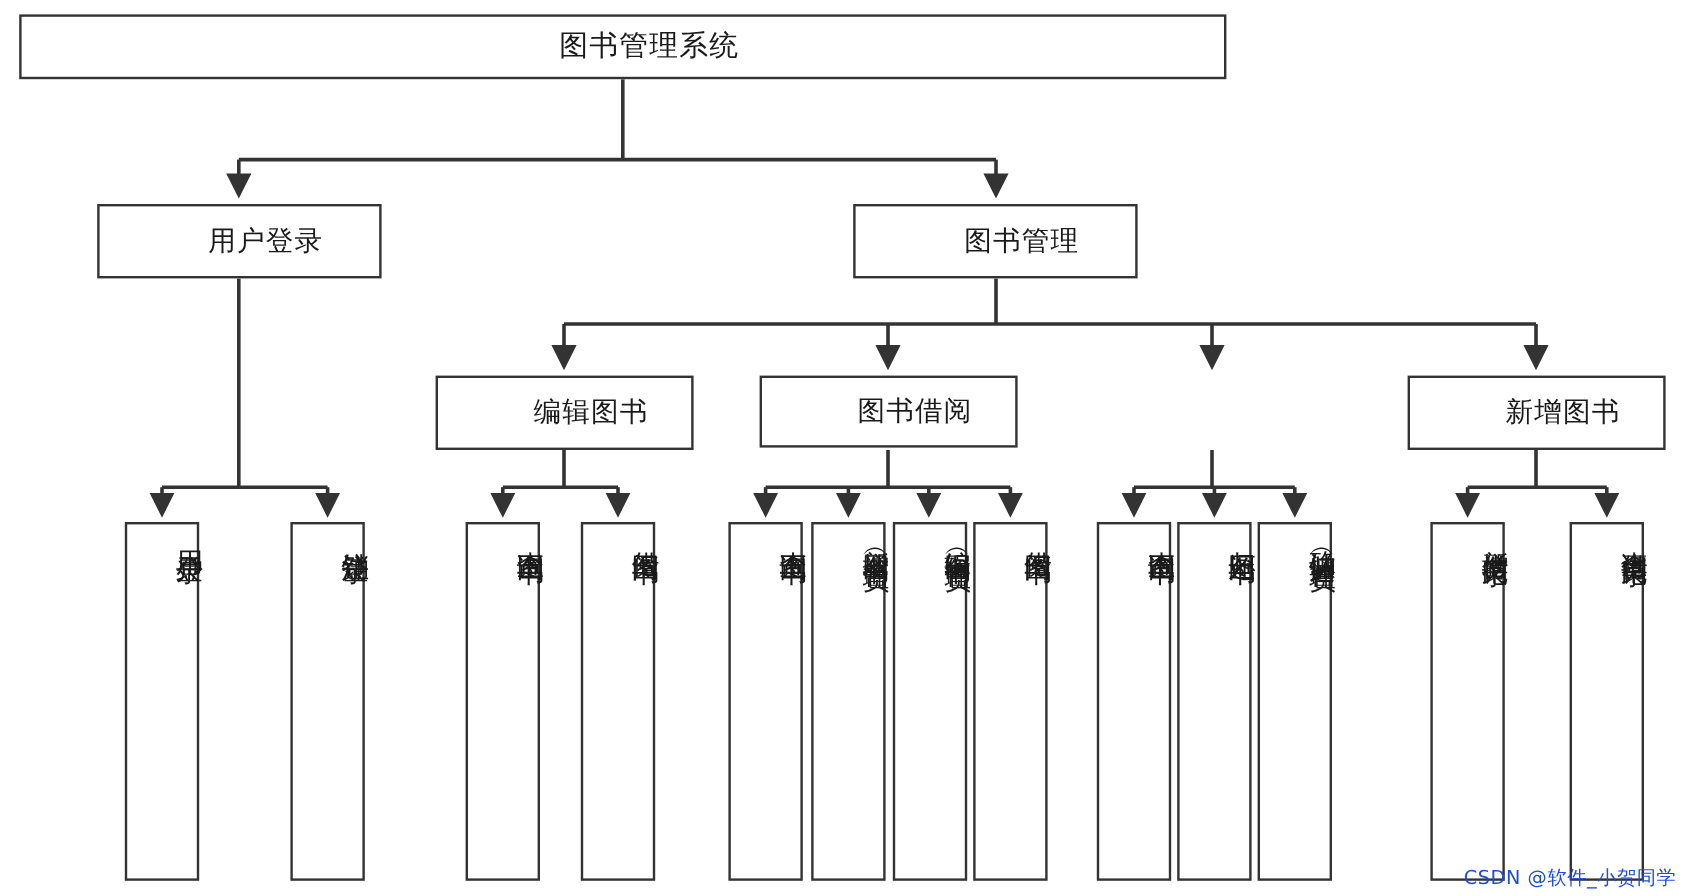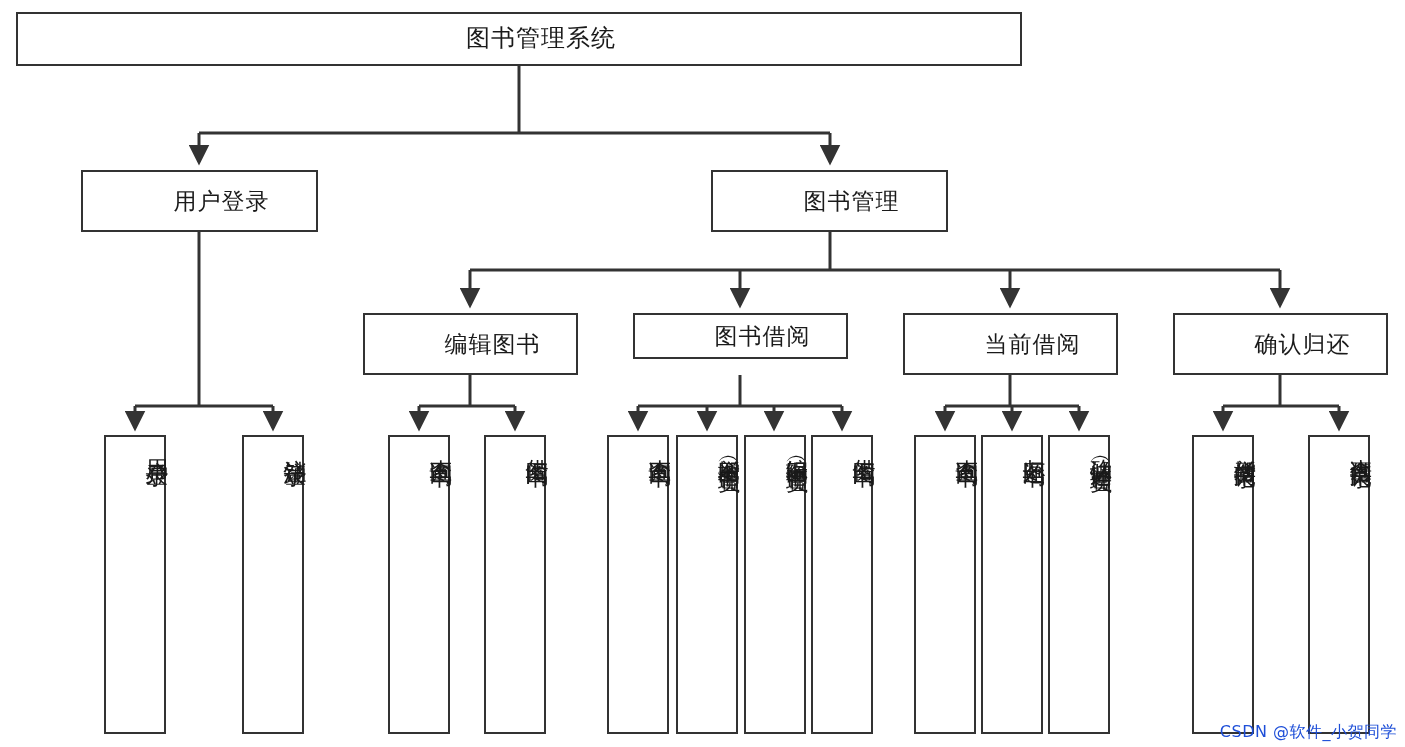--- a/index.html
+++ b/index.html
@@ -138,28 +138,25 @@
   <div class="node horiz" style="left:81px; top:170px; width:237px; height:62px;">
     <span class="label">用户登录</span>
   </div>
   <div class="node horiz" style="left:711px; top:170px; width:237px; height:62px;">
     <span class="label">图书管理</span>
   </div>
 
   <div class="node horiz" style="left:363px; top:313px; width:215px; height:62px;">
     <span class="label">编辑图书</span>
   </div>
-  <div class="node horiz" style="left:633px; top:313px; width:215px; height:46px;">
+  <div class="node horiz" style="left:633px; top:313px; width:215px; height:60px;">
     <span class="label">图书借阅</span>
   </div>
-  <div class="node horiz" style="left:903px; top:313px; width:215px; height:62px;">
-    <span class="label">当前借阅</span>
-  </div>
   <div class="node horiz" style="left:1173px; top:313px; width:215px; height:62px;">
-    <span class="label">确认归还</span>
+    <span class="label">新增图书</span>
   </div>
 
   <div class="node vert" style="left:104px; top:435px; width:62px; height:299px;">
     <span class="label">用户登录</span>
   </div>
   <div class="node vert" style="left:242px; top:435px; width:62px; height:299px;">
     <span class="label">注销登录</span>
   </div>
 
   <div class="node vert" style="left:388px; top:435px; width:62px; height:299px;">

